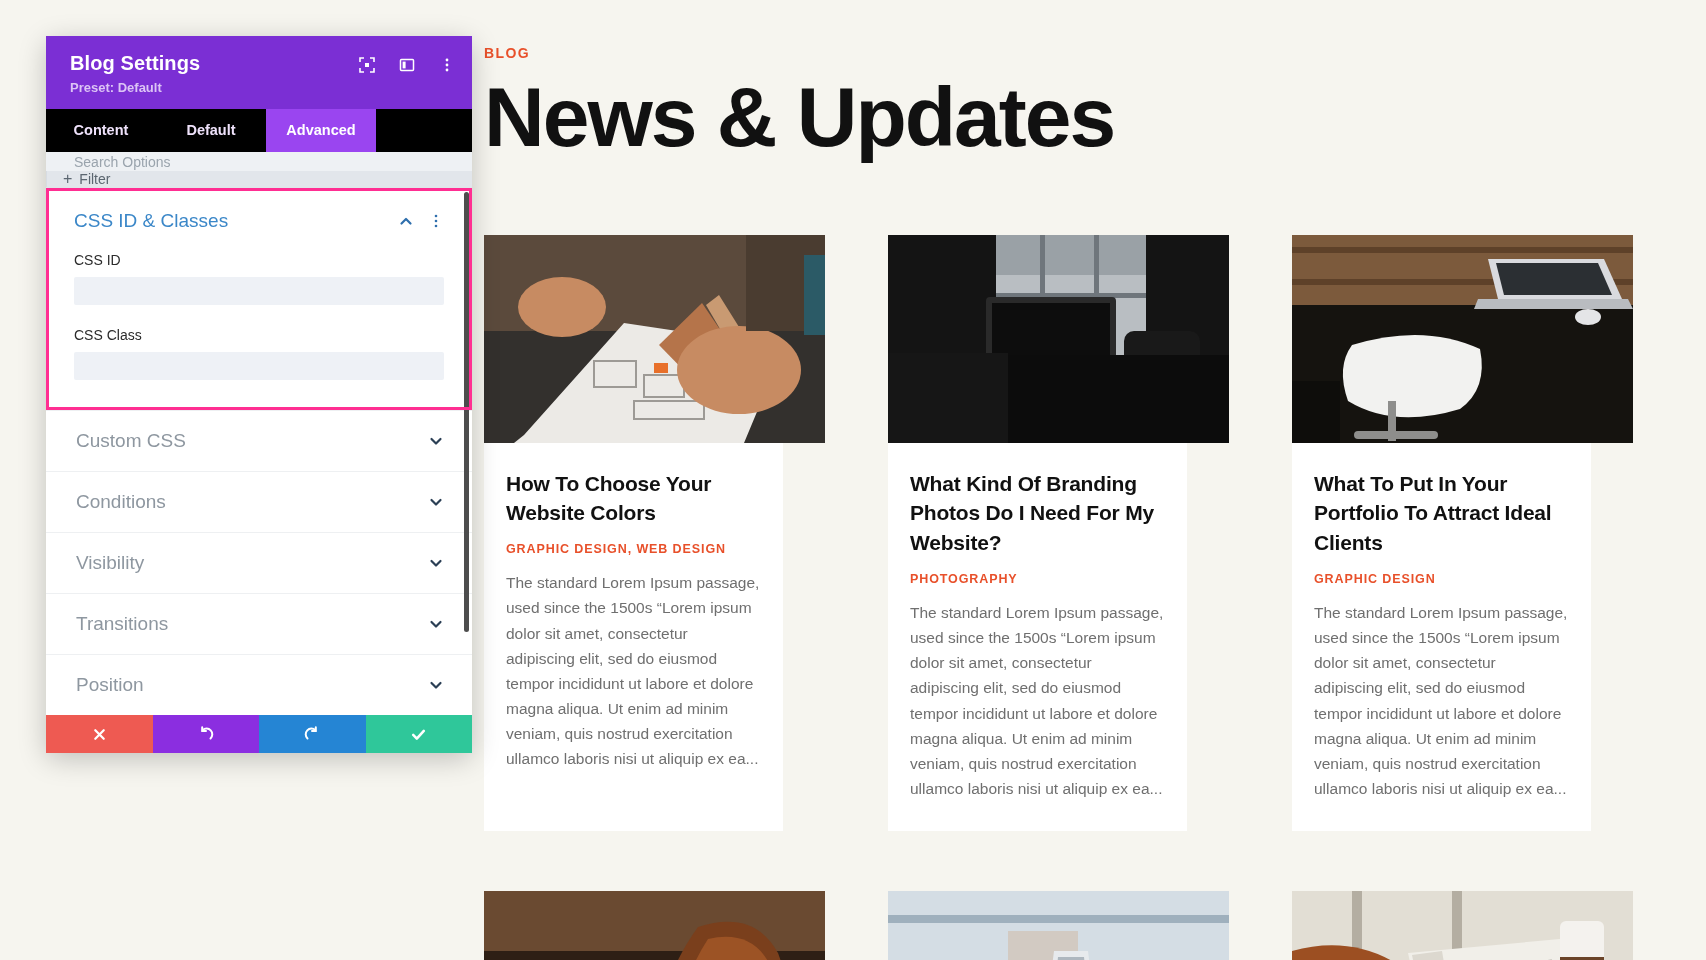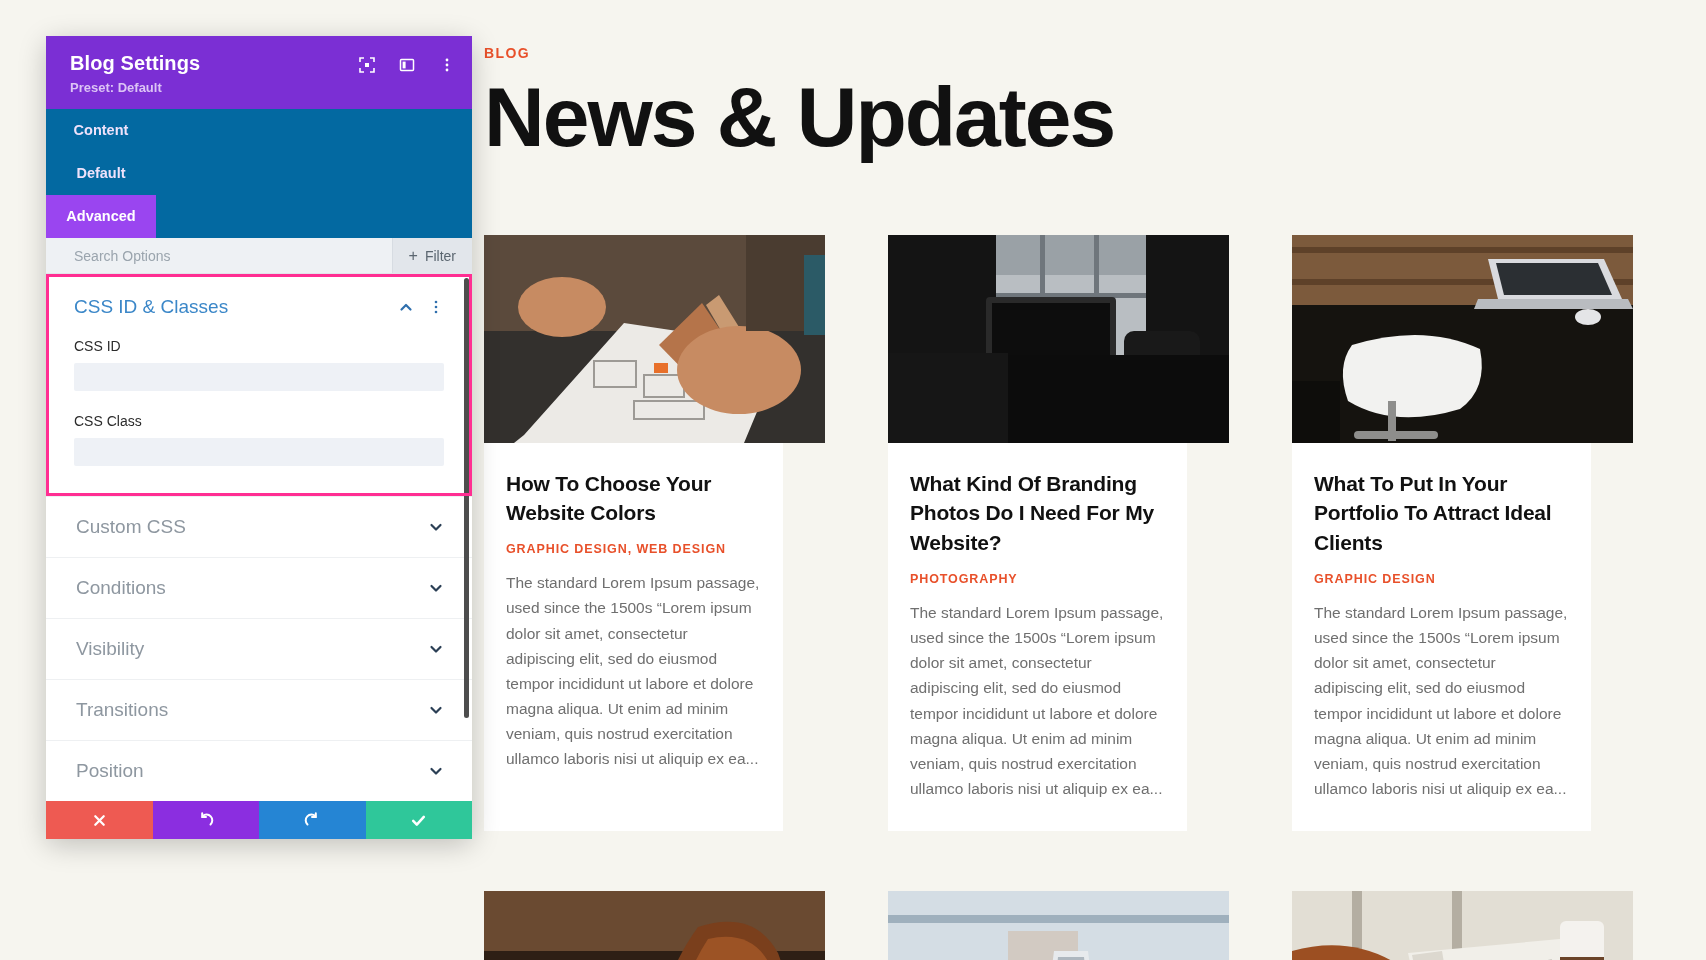--- a/index.html
+++ b/index.html
@@ -97,35 +97,36 @@
     color: #dcc4f5; font-size: 13px; font-weight: bold;
     margin-top: 5px;
   }
   .panel-hdr-icons {
     position: absolute; right: 16px; top: 20px;
     display: flex; gap: 22px; align-items: center;
   }
   .hicon { width: 18px; height: 18px; color:#fff; display:flex; align-items:center; justify-content:center; cursor:pointer;}
   .hicon svg { display:block; }
 
-  .tabs { display: flex; background: #0369a1; flex-direction: column; }
+  .tabs { display: flex; background: #000000; }
   .tab {
     padding: 13px 0 14px 0;
     color: #efe2fb; font-size: 14.5px; font-weight: bold;
     text-align: center; cursor: pointer;
     flex: 0 0 auto; width: 110px;
   }
   .tab.active { background: #9a45f0; color: #ffffff; }
   .tabs-fill { flex: 1; }
 
   .searchbar {
     display: flex; align-items: stretch;
     background: #eef1f4;
     border-bottom: 1px solid #e1e5ea;
     height: 36px;
+    flex-direction: column;
   }
   .search-input {
     flex: 1;
     border: none; outline: none; background: transparent;
     padding: 0 14px 0 28px;
     font-size: 14px; color: #5f6b74;
     font-family: "Liberation Sans", sans-serif;
   }
   .search-input::placeholder { color: #9aa4ad; }
   .filter-btn {

